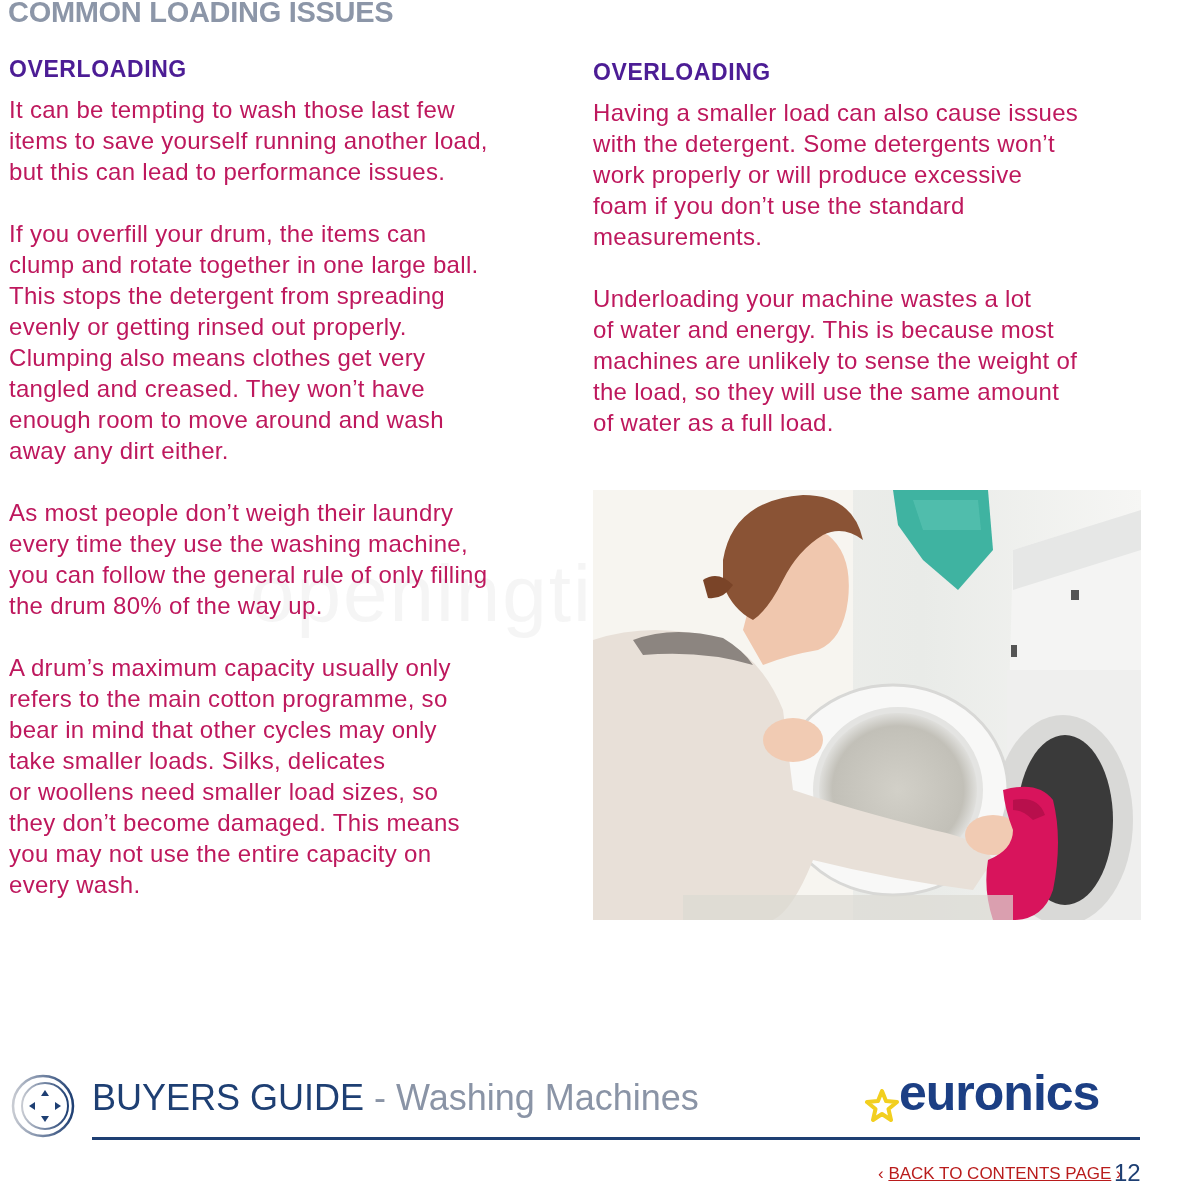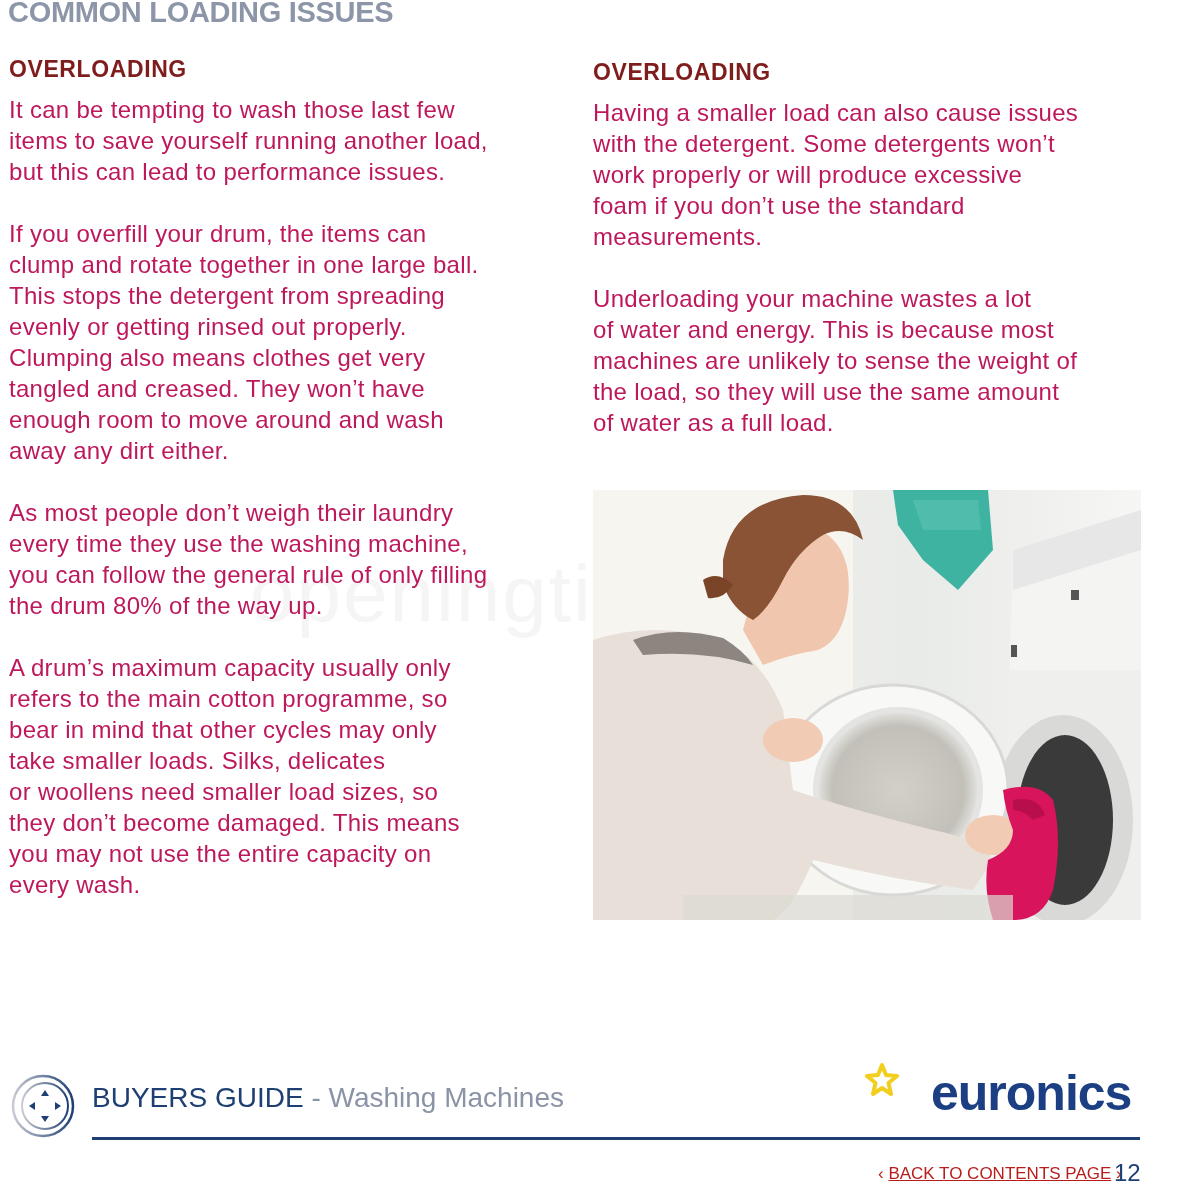--- a/index.html
+++ b/index.html
@@ -13,52 +13,52 @@
     font-size: 29px; font-weight: bold; color: #8c96a8;
     letter-spacing: -0.3px; margin: 0; line-height: 36px;
     font-family: "Liberation Sans", sans-serif;
   }
   .col { position: absolute; }
   .col-left { left: 9px; top: 54px; width: 570px; }
   .col-right { left: 593px; top: 57px; width: 560px; }
   .section-heading {
     font-family: "Liberation Sans", sans-serif;
     font-weight: bold; font-size: 23px; letter-spacing: 0.6px;
-    color: #7f1d1d; margin: 0 0 10px 0; line-height: 30px;
+    color: #4c1d95; margin: 0 0 10px 0; line-height: 30px;
   }
   .para {
     font-family: "Liberation Sans", sans-serif;
     font-size: 24px; line-height: 31px; color: #be185d;
     margin: 0 0 31px 0; white-space: pre-line;
     letter-spacing: 0.3px;
   }
   .photo {
     position: absolute; left: 593px; top: 490px; width: 548px; height: 430px;
     overflow: hidden; background: #eef0ee;
   }
   .watermark {
     position: absolute; left: 250px; top: 548px;
     font-family: "Liberation Sans", sans-serif; font-size: 80px;
     color: rgba(200,200,200,0.18); letter-spacing: 2px; pointer-events: none;
   }
   .footer-icon { position: absolute; left: 10px; top: 1073px; width: 66px; height: 66px; }
   .footer-title {
     position: absolute; left: 92px; top: 1074px;
-    font-family: "Liberation Sans", sans-serif; font-size: 28px; line-height: 48px;
+    font-family: "Liberation Sans", sans-serif; font-size: 36px; line-height: 48px;
     white-space: nowrap;
   }
   .footer-title .strong { color: #1e3f73; }
   .footer-title .light { color: #8a94a6; }
   .footer-rule {
     position: absolute; left: 92px; top: 1137px; width: 1048px; height: 3px;
     background: #1e3f73;
   }
   .brand {
     position: absolute; left: 865px; top: 1063px; height: 60px;
-    display: flex; align-items: flex-start; gap: 32px;
+    display: flex; align-items: flex-end;
   }
   .brand-name {
     font-family: "Liberation Sans", sans-serif; font-weight: bold;
     font-size: 50px; color: #1c3f84; letter-spacing: -1px; line-height: 60px;
   }
   .back-link {
     position: absolute; left: 878px; top: 1164px;
     font-family: "Liberation Sans", sans-serif; font-size: 17px; color: #b91c1c;
     white-space: nowrap; cursor: pointer;
   }

